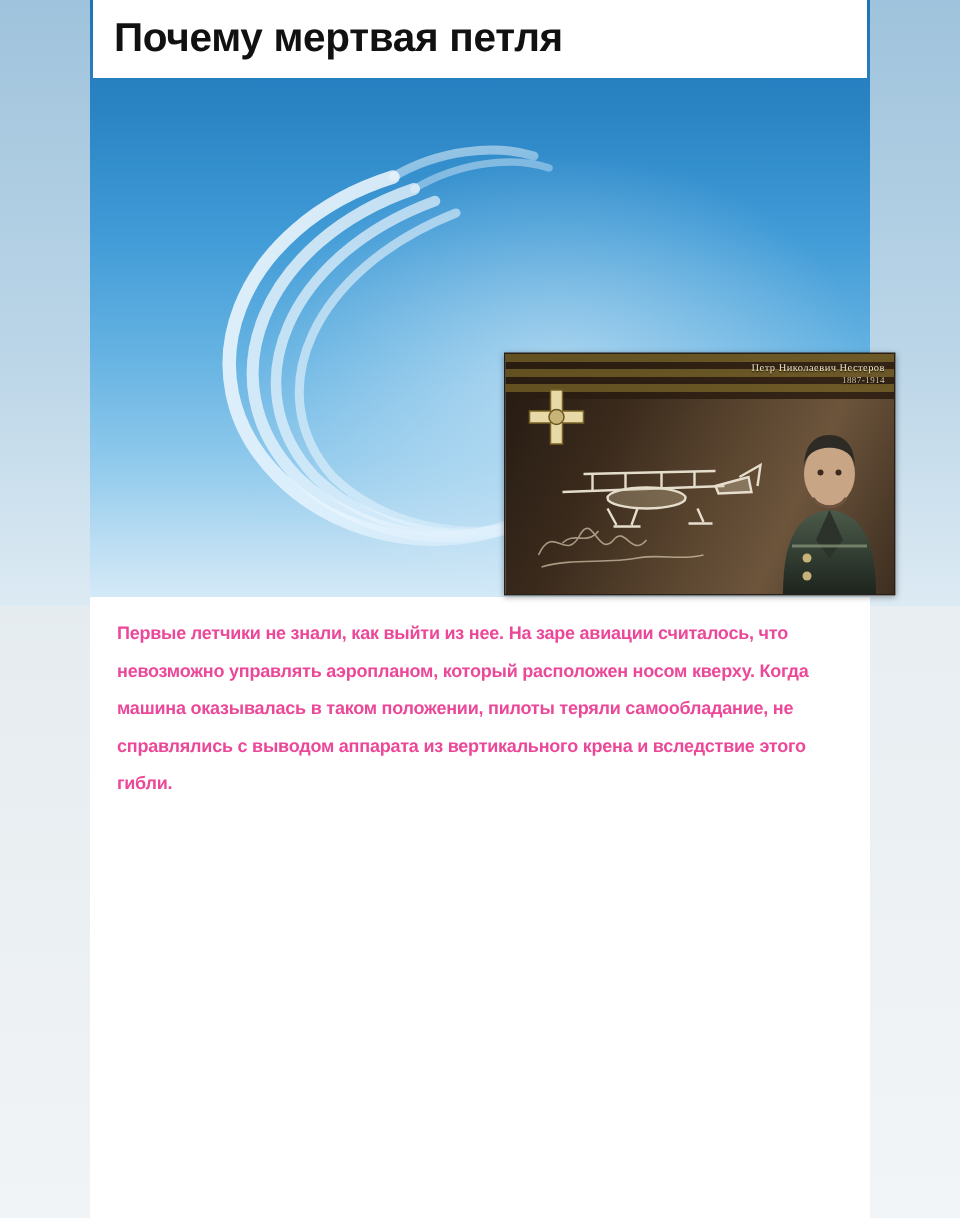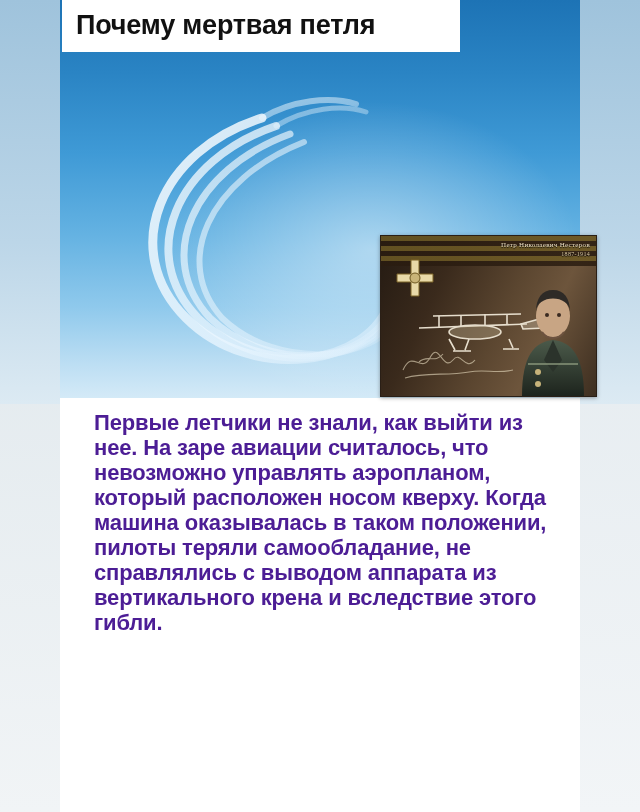--- a/index.html
+++ b/index.html
@@ -62,21 +62,21 @@
     position: absolute;
     left: 0; top: 0;
     width: 640px; height: 404px;
   }
 
   
   .title-banner {
     position: absolute;
     left: 62px;
     top: 0;
-    width: 398px;
+    width: 516px;
     background: #ffffff;
     padding: 8px 14px 10px 14px;
     box-sizing: border-box;
     z-index: 6;
   }
   .title-banner .line {
     font-family: "Liberation Sans", sans-serif;
     font-weight: bold;
     font-size: 27px;
     line-height: 34px;
@@ -91,20 +91,21 @@
     right: 43px;
     top: 235px;
     width: 215px;
     height: 160px;
     z-index: 7;
     background:
       linear-gradient(115deg, #241a12 0%, #3a2a1c 28%, #5b4630 55%, #6d553c 72%, #3d2e20 100%);
     border: 1px solid #2a1f16;
     overflow: hidden;
     box-shadow: 0 1px 4px rgba(0,0,0,.35);
+    padding-left: 44px;
   }
   .inset .ribbon {
     position: absolute;
     left: 0; top: 0; width: 100%; height: 30px;
     background: repeating-linear-gradient(
       180deg,
       #6d5a24 0px, #6d5a24 5px,
       #2a1c10 5px, #2a1c10 10px);
     opacity: .85;
   }
@@ -158,26 +159,26 @@
     left: 60px;
     top: 398px;
     width: 520px;
     height: 414px;
     background: #ffffff;
     box-sizing: border-box;
     padding: 12px 18px 10px 18px;
     z-index: 5;
   }
   .article p {
-    margin: 0 0 14px 16px;
+    margin: 0 0 14px 0;
     font-family: "Liberation Sans", sans-serif;
     font-weight: bold;
-    font-size: 22px;
+    font-size: 12px;
     line-height: 25px;
-    color: #4c1d95;
+    color: #ec4899;
     letter-spacing: -0.15px;
   }
   .article p:last-child { margin-bottom: 0; }
 
   
   .gutter-left {
     position: absolute; left: 0; top: 0; width: 60px; height: 812px;
     background: linear-gradient(180deg,#c9d6dd 0%, #e4ebef 45%, #f1f4f6 100%);
     z-index: 4;
   }

